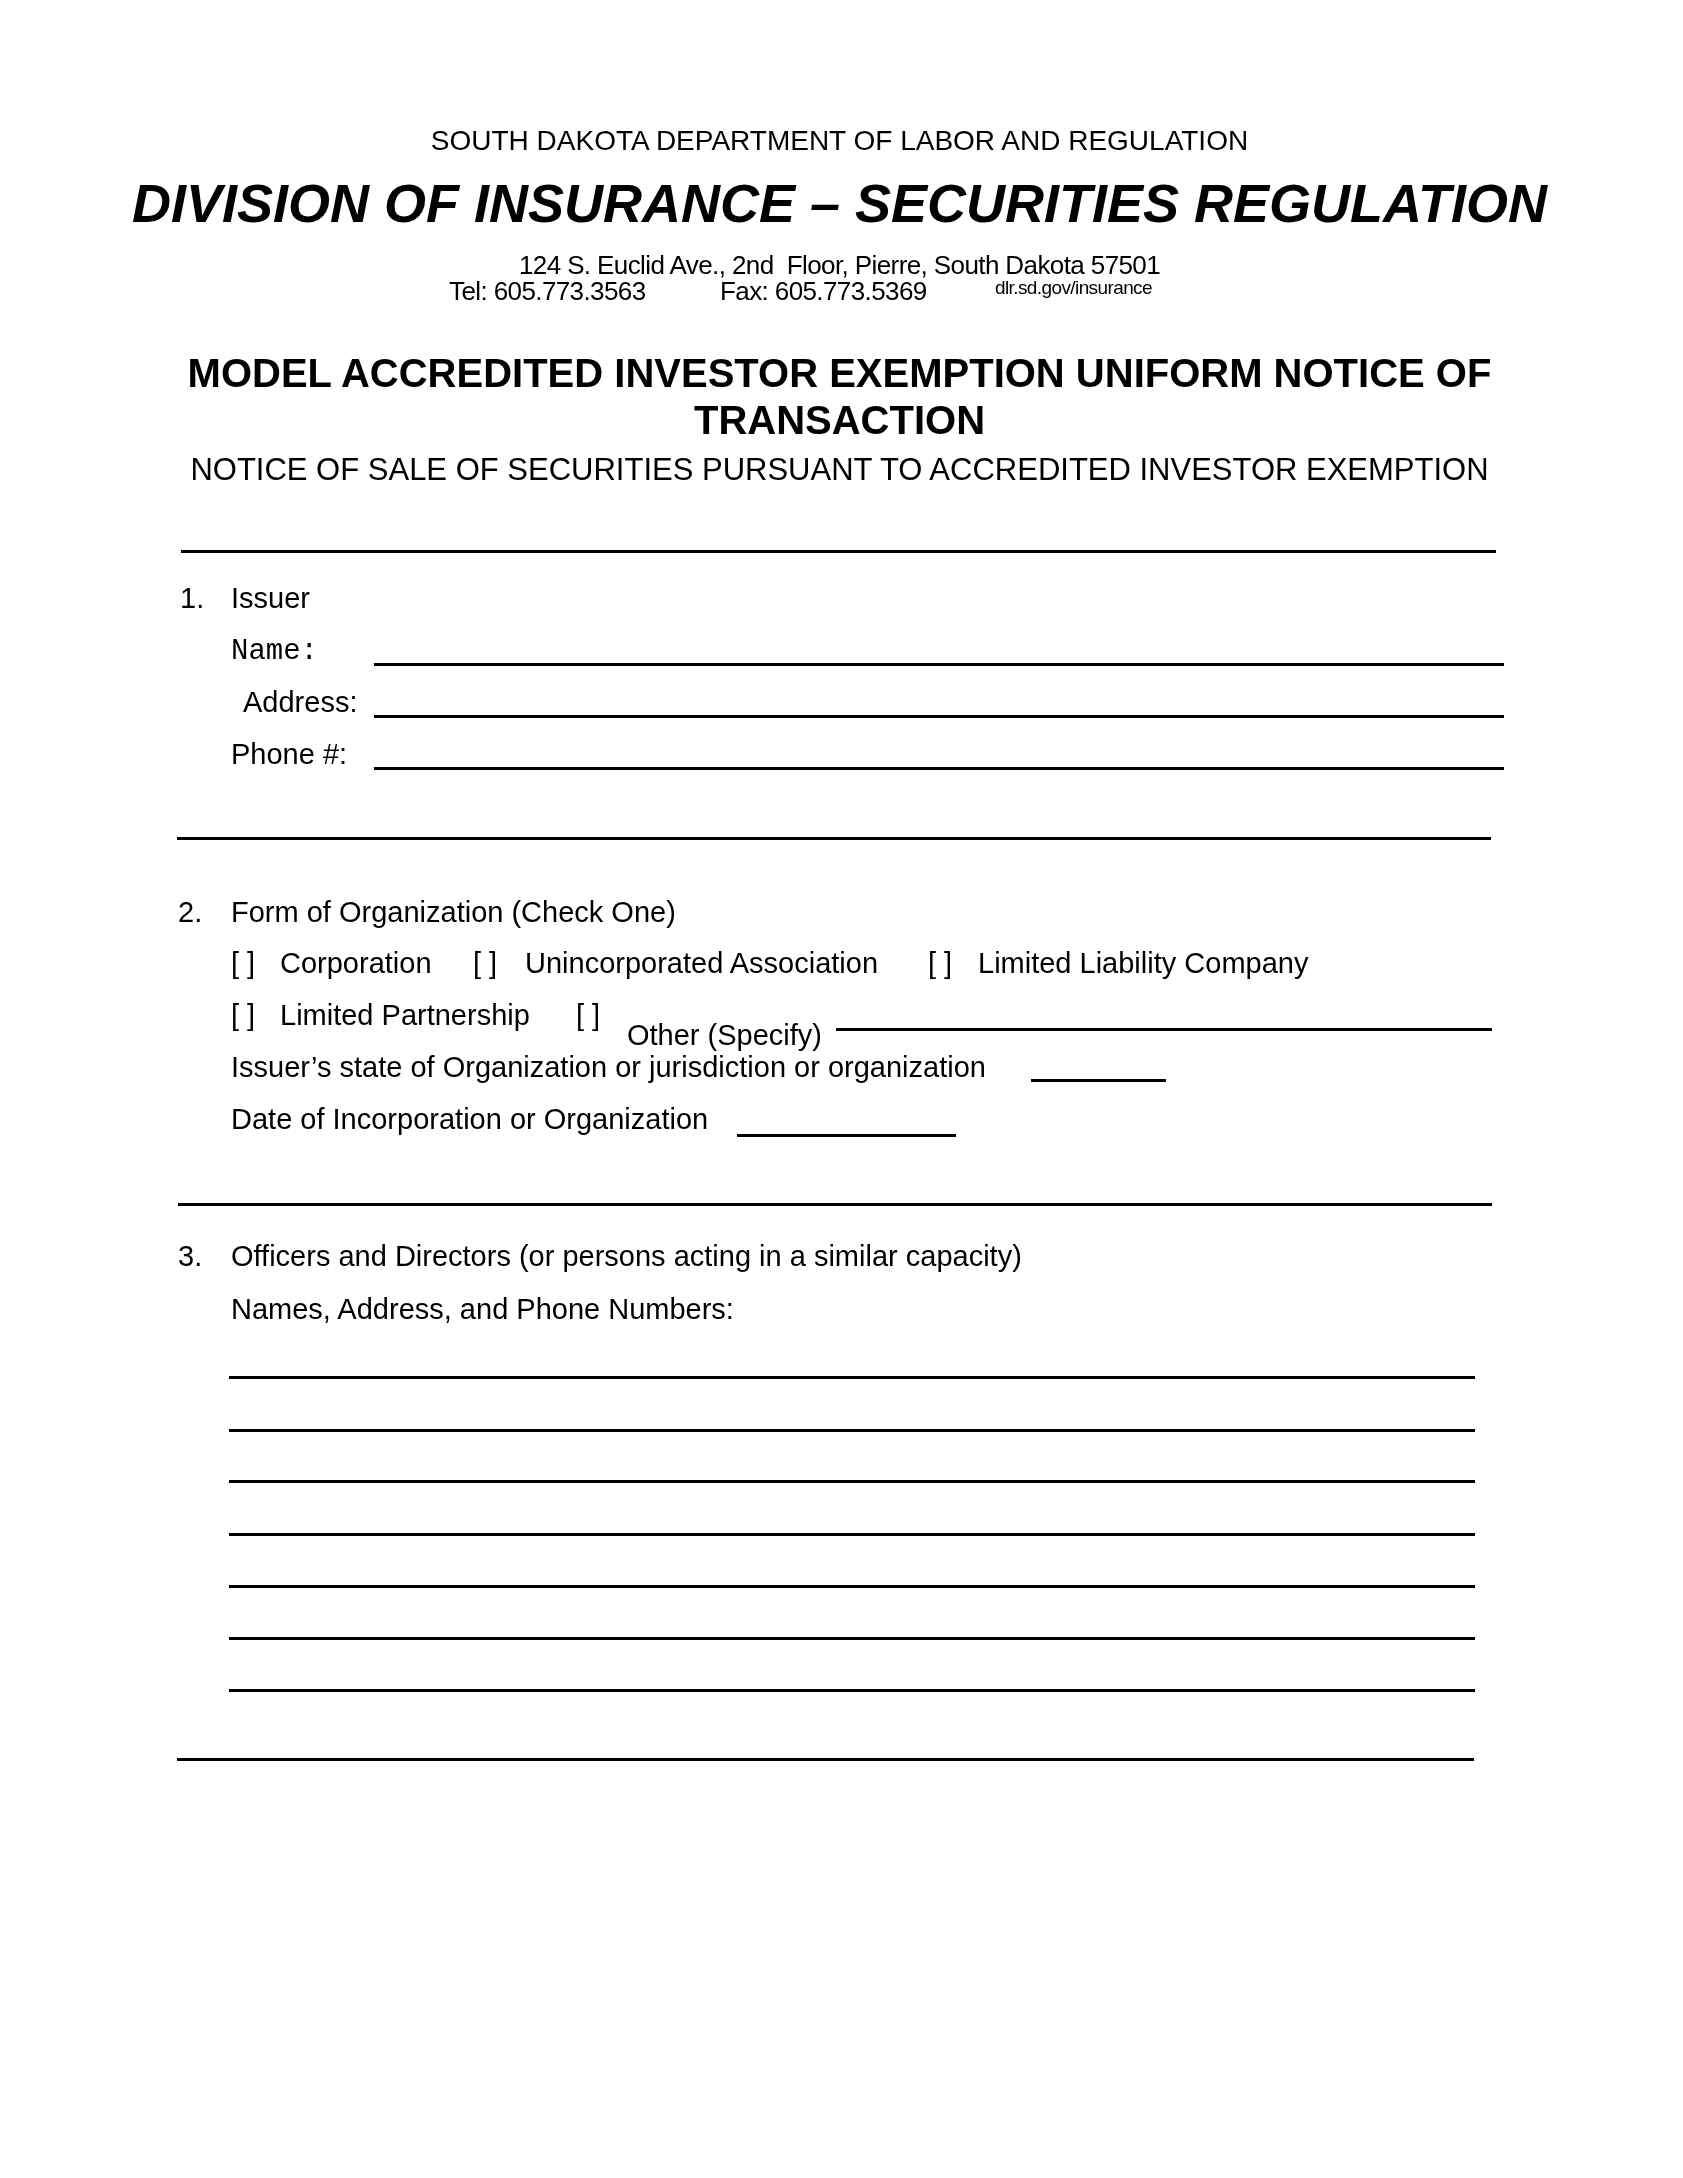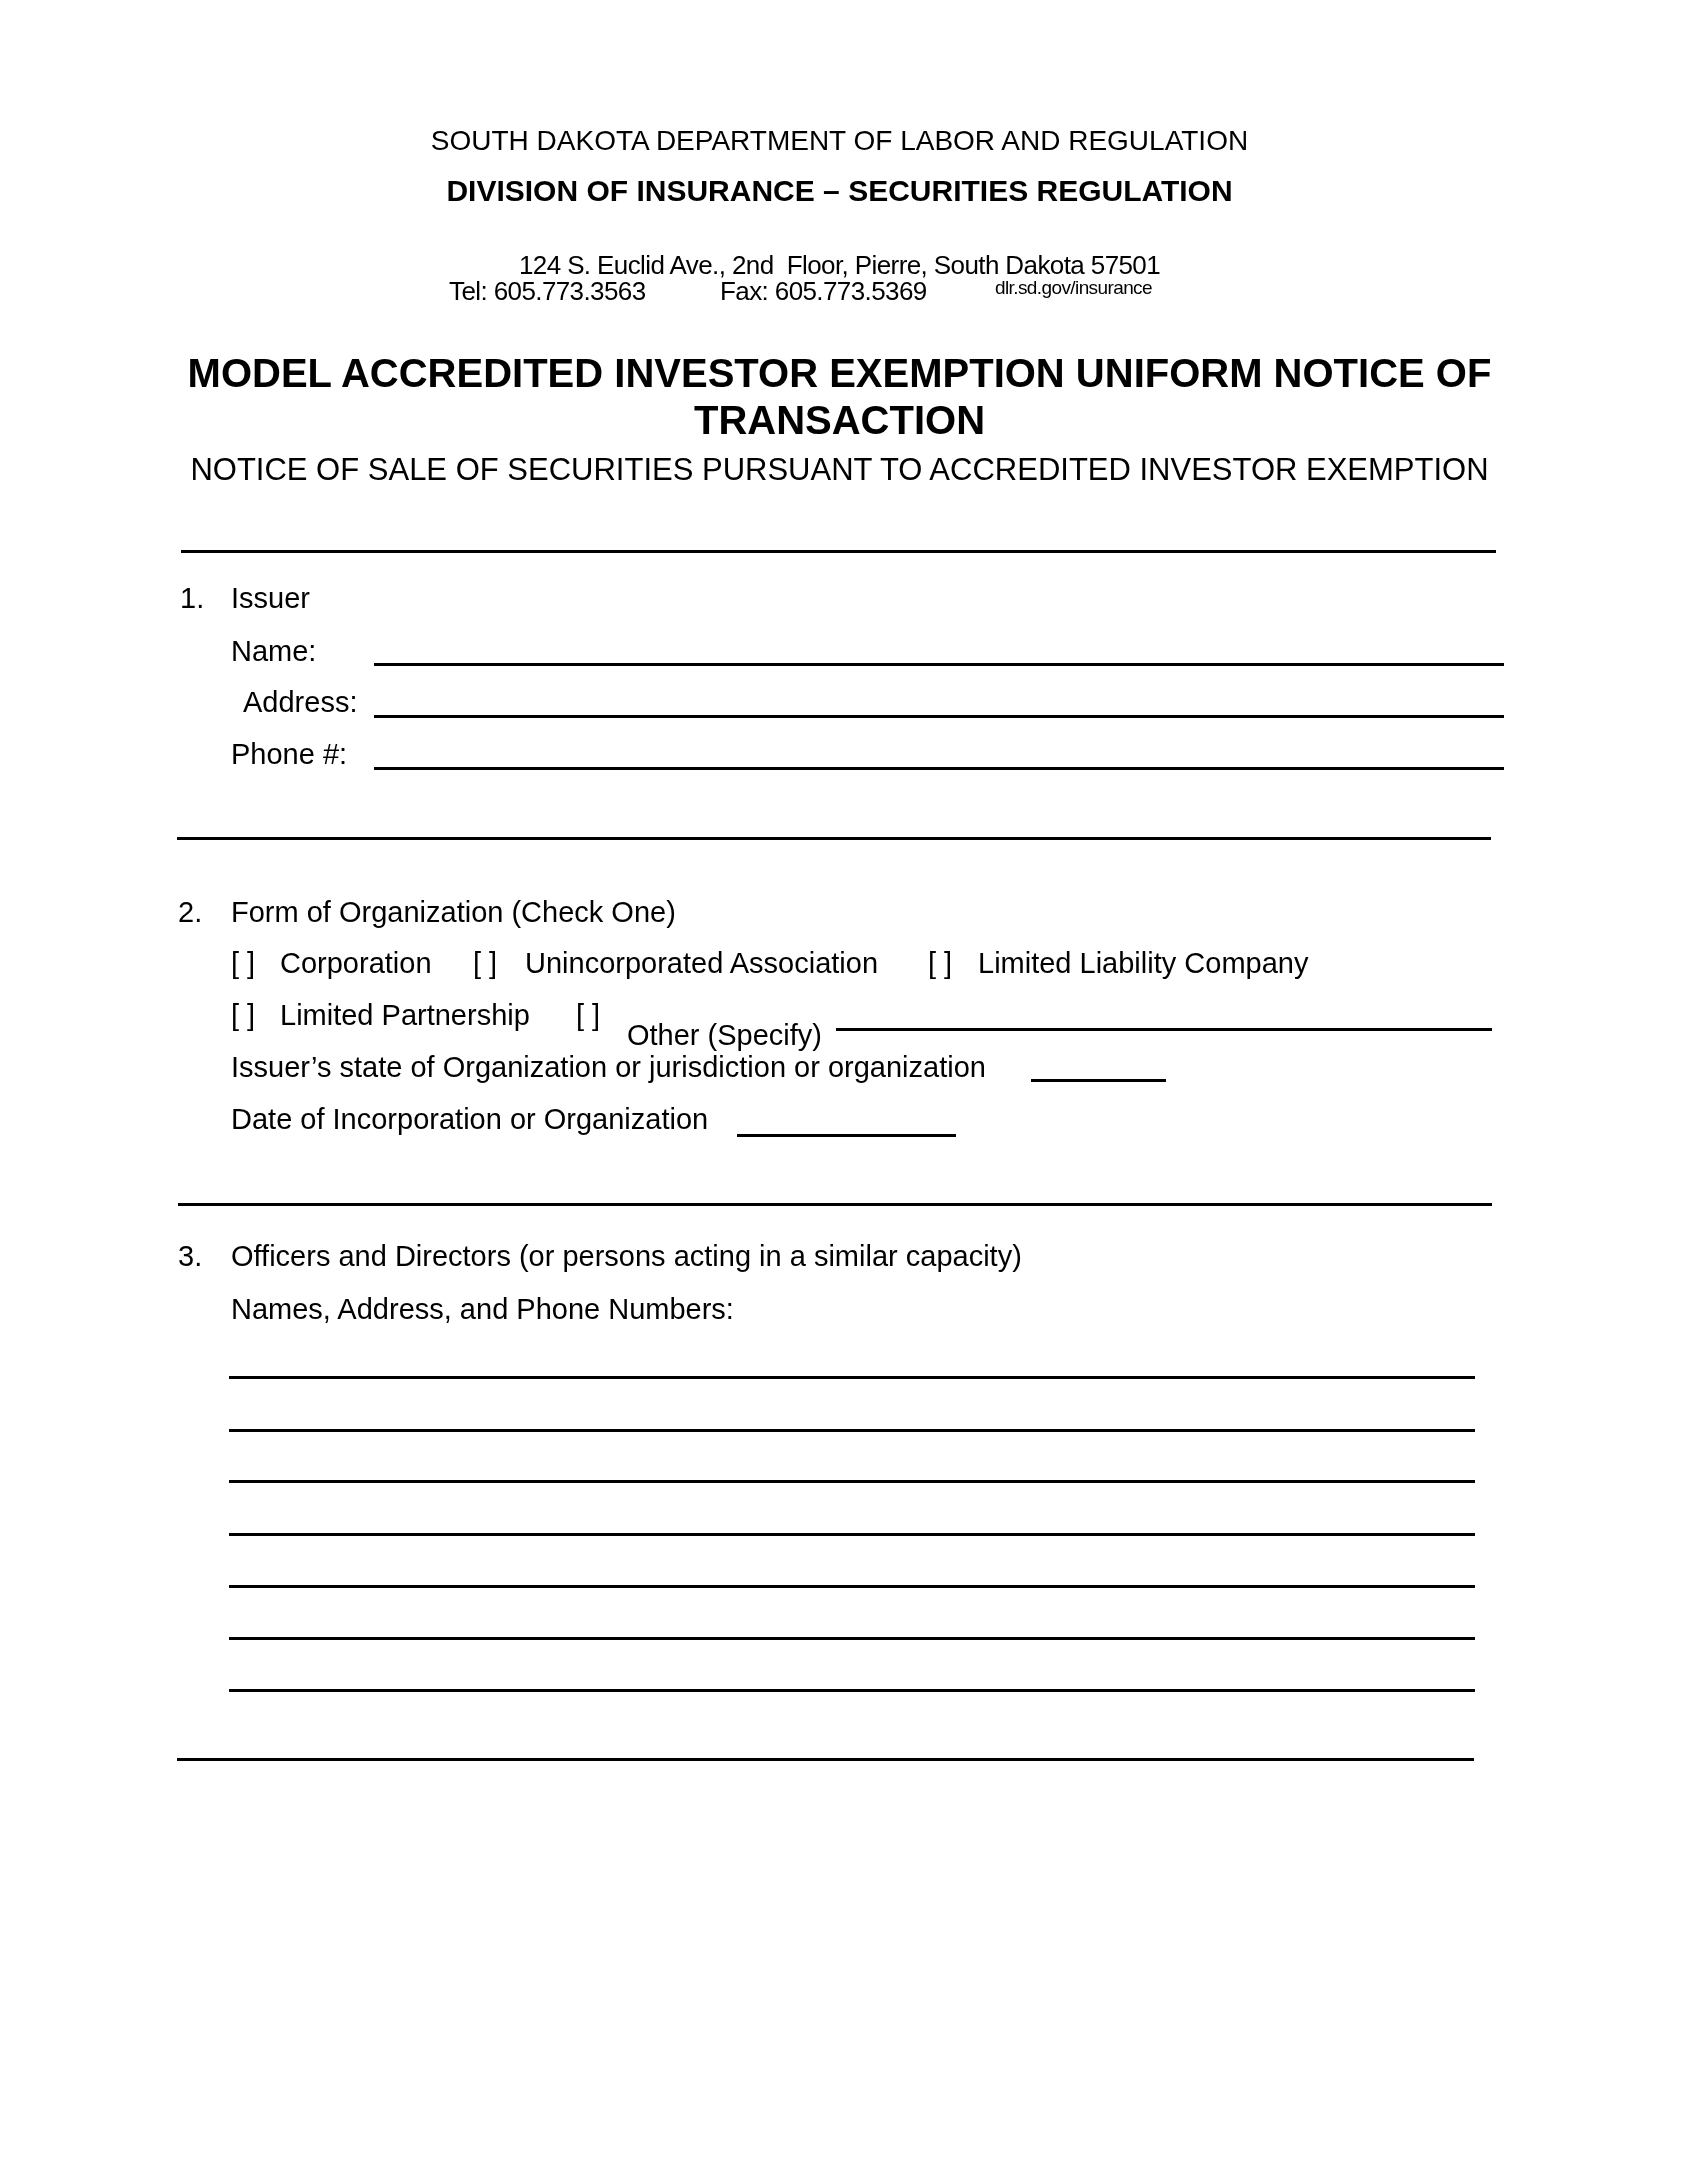--- a/index.html
+++ b/index.html
@@ -7,37 +7,37 @@
   .t { position: absolute; white-space: pre; line-height: 1; }
   .c { left: 0; width: 1679px; text-align: center; }
   .body { font-size: 29px; }
   .ln { position: absolute; height: 3px; background: #000; }
   .cb { position: absolute; white-space: pre; line-height: 1; font-size: 29px; }
 </style>
 </head>
 <body>
 
 <div class="t c" style="top:127px;font-size:28px;">SOUTH DAKOTA DEPARTMENT OF LABOR AND REGULATION</div>
-<div class="t c" style="top:176px;font-size:30px;font-weight:bold;">DIVISION OF INSURANCE – SECURITIES REGULATION</div>
+<div class="t c" style="top:176px;font-size:54px;font-weight:bold;font-style:italic;">DIVISION OF INSURANCE – SECURITIES REGULATION</div>
 <div class="t c" style="top:252px;font-size:26px;letter-spacing:-0.6px;">124 S. Euclid Ave., 2nd  Floor, Pierre, South Dakota 57501</div>
 <div class="t" style="left:449px;top:278px;font-size:26px;letter-spacing:-0.6px;">Tel: 605.773.3563</div>
 <div class="t" style="left:720px;top:278px;font-size:26px;letter-spacing:-0.6px;">Fax: 605.773.5369</div>
 <div class="t" style="left:995px;top:278px;font-size:19px;letter-spacing:-0.6px;">dlr.sd.gov/insurance</div>
 
 <div class="t c" style="top:353px;font-size:40px;font-weight:bold;">MODEL ACCREDITED INVESTOR EXEMPTION UNIFORM NOTICE OF</div>
 <div class="t c" style="top:400px;font-size:40px;font-weight:bold;">TRANSACTION</div>
 <div class="t c" style="top:454px;font-size:31px;">NOTICE OF SALE OF SECURITIES PURSUANT TO ACCREDITED INVESTOR EXEMPTION</div>
 
 <div class="ln" style="left:181px;width:1315px;top:550px;"></div>
 
 <div>
   <div class="t body" style="left:180px;top:584px;">1.</div>
   <div class="t body" style="left:231px;top:584px;">Issuer</div>
 
-  <div class="t body" style="left:231px;top:637px;">Name:</div>
+  <div class="t body" style="left:231px;top:637px;font-family:Liberation Mono, monospace;">Name:</div>
   <div class="ln" style="left:374px;width:1130px;top:663px;"></div>
 
   <div class="t body" style="left:231px;top:688px;margin-left:12px;">Address:</div>
   <div class="ln" style="left:374px;width:1130px;top:715px;"></div>
 
   <div class="t body" style="left:231px;top:740px;text-align:right;">Phone #:</div>
   <div class="ln" style="left:374px;width:1130px;top:767px;"></div>
 </div>
 
 <div class="ln" style="left:177px;width:1314px;top:837px;"></div>

